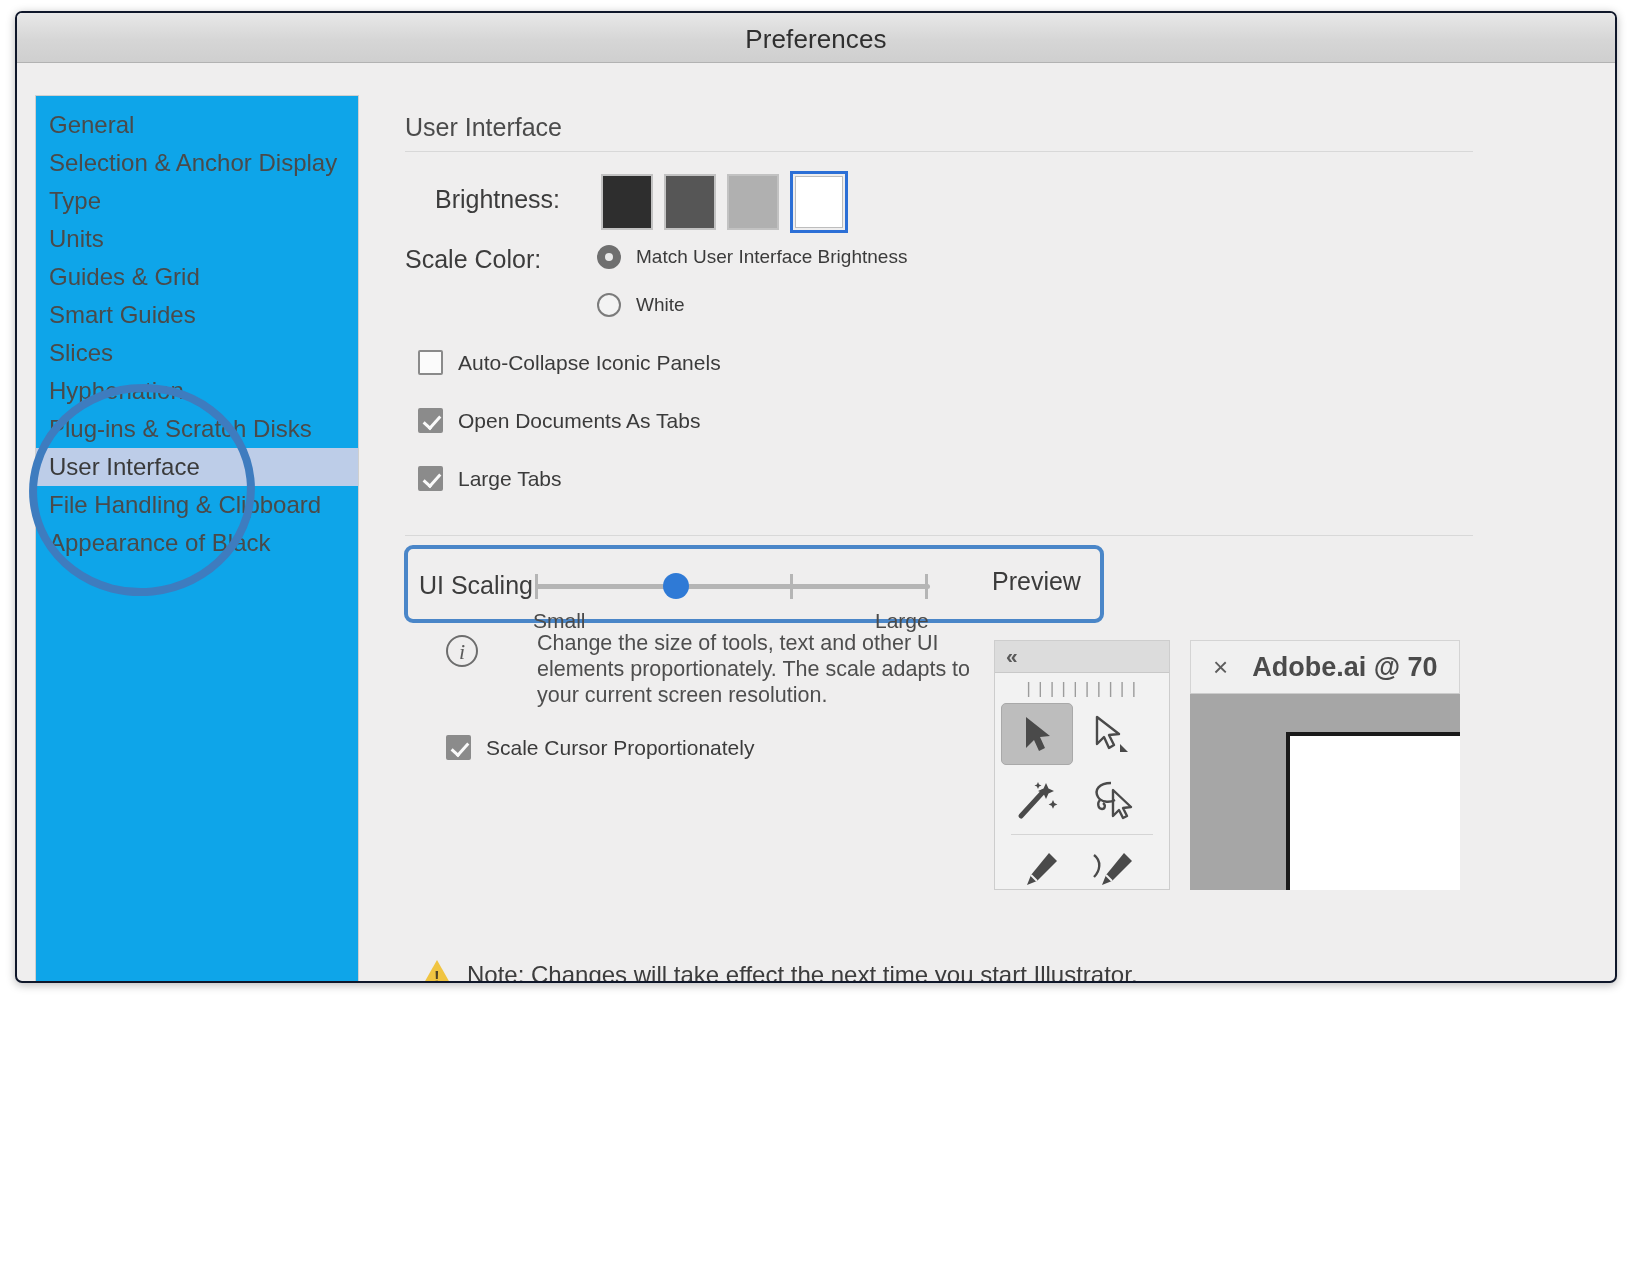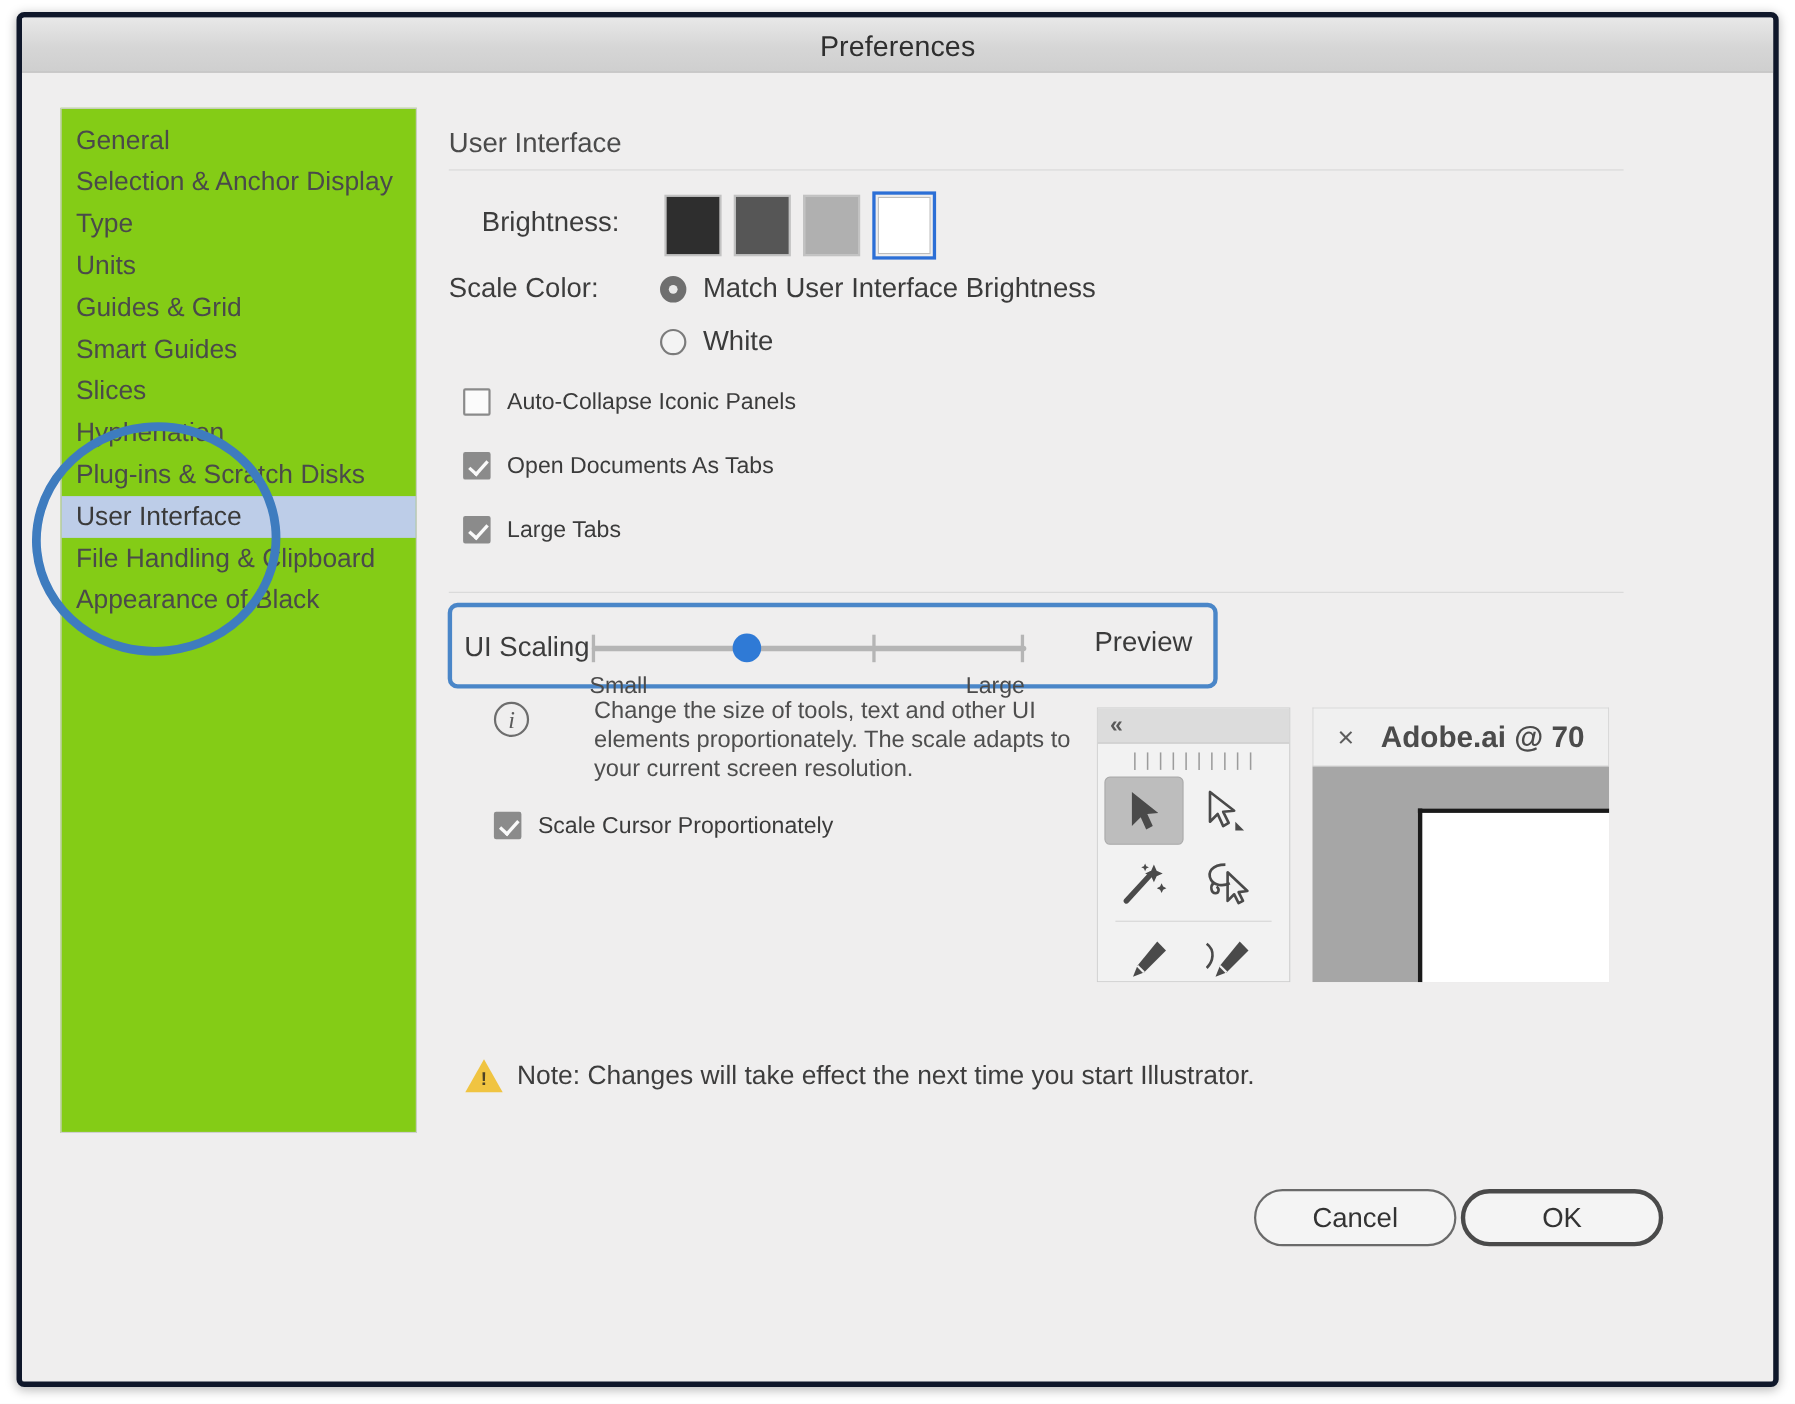--- a/index.html
+++ b/index.html
@@ -15,23 +15,23 @@
     overflow: hidden;
     background: #ffffff;
   }
 
   
   .window {
     position: absolute;
     left: 15px;
     top: 11px;
     width: 1602px;
-    height: 1250px;
+    height: 972px;
     background: #efeeee;
-    border: 5px solid #0f172a;
+    border: 2px solid #0f172a;
     border-radius: 7px;
     box-shadow: 0 2px 10px rgba(0,0,0,0.28);
     overflow: hidden;
     box-sizing: border-box;
   }
   .titlebar {
     position: absolute;
     left: 0; top: 0;
     width: 100%;
     height: 50px;
@@ -45,25 +45,25 @@
     top: 11px;
     text-align: center;
     font-size: 26px;
     color: #2f2f2f;
     letter-spacing: .1px;
   }
 
   
   .sidebar {
     position: absolute;
-    left: 35px;
+    left: 18px;
     top: 82px;
     width: 324px;
     height: 932px;
-    background: #84cc16;
+    background: #0ea5e9;
     border: 1px solid #cfcfcf;
     box-sizing: border-box;
     padding-top: 10px;
   }
   .side-item {
     height: 38px;
     line-height: 38px;
     padding-left: 13px;
     font-size: 24px;
     color: #4a4a4a;
@@ -135,21 +135,21 @@
   }
   .radio.on { background: #6f6f6f; border-color: #6f6f6f; }
   .radio.on::after {
     content: "";
     position: absolute;
     left: 6px; top: 6px;
     width: 8px; height: 8px;
     border-radius: 50%;
     background: #e9e9e9;
   }
-  .radio-label { margin-left: 15px; font-size: 25px; color: #3b3b3b; white-space: nowrap; }
+  .radio-label { margin-left: 15px; font-size: 19px; color: #3b3b3b; white-space: nowrap; }
 
   
   .check-row { position: absolute; display: flex; align-items: center; }
   .cbox {
     width: 25px; height: 25px;
     border: 2px solid #8a8a8a;
     box-sizing: border-box;
     background: #fbfbfb;
     border-radius: 2px;
     position: relative;

